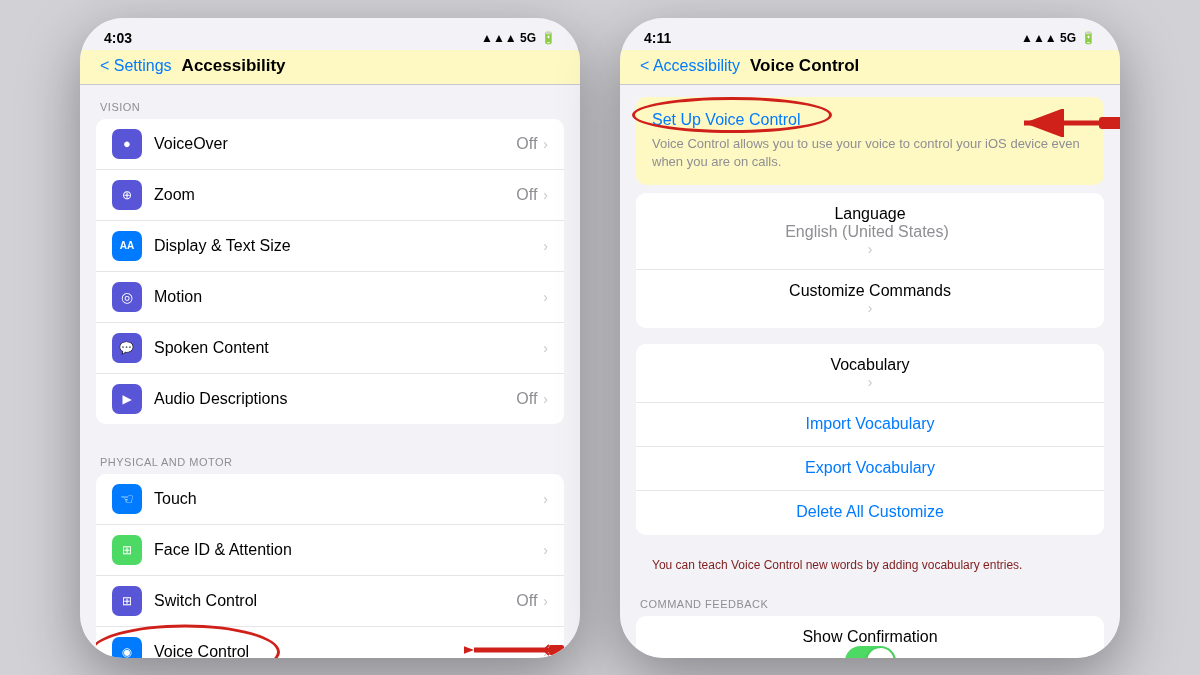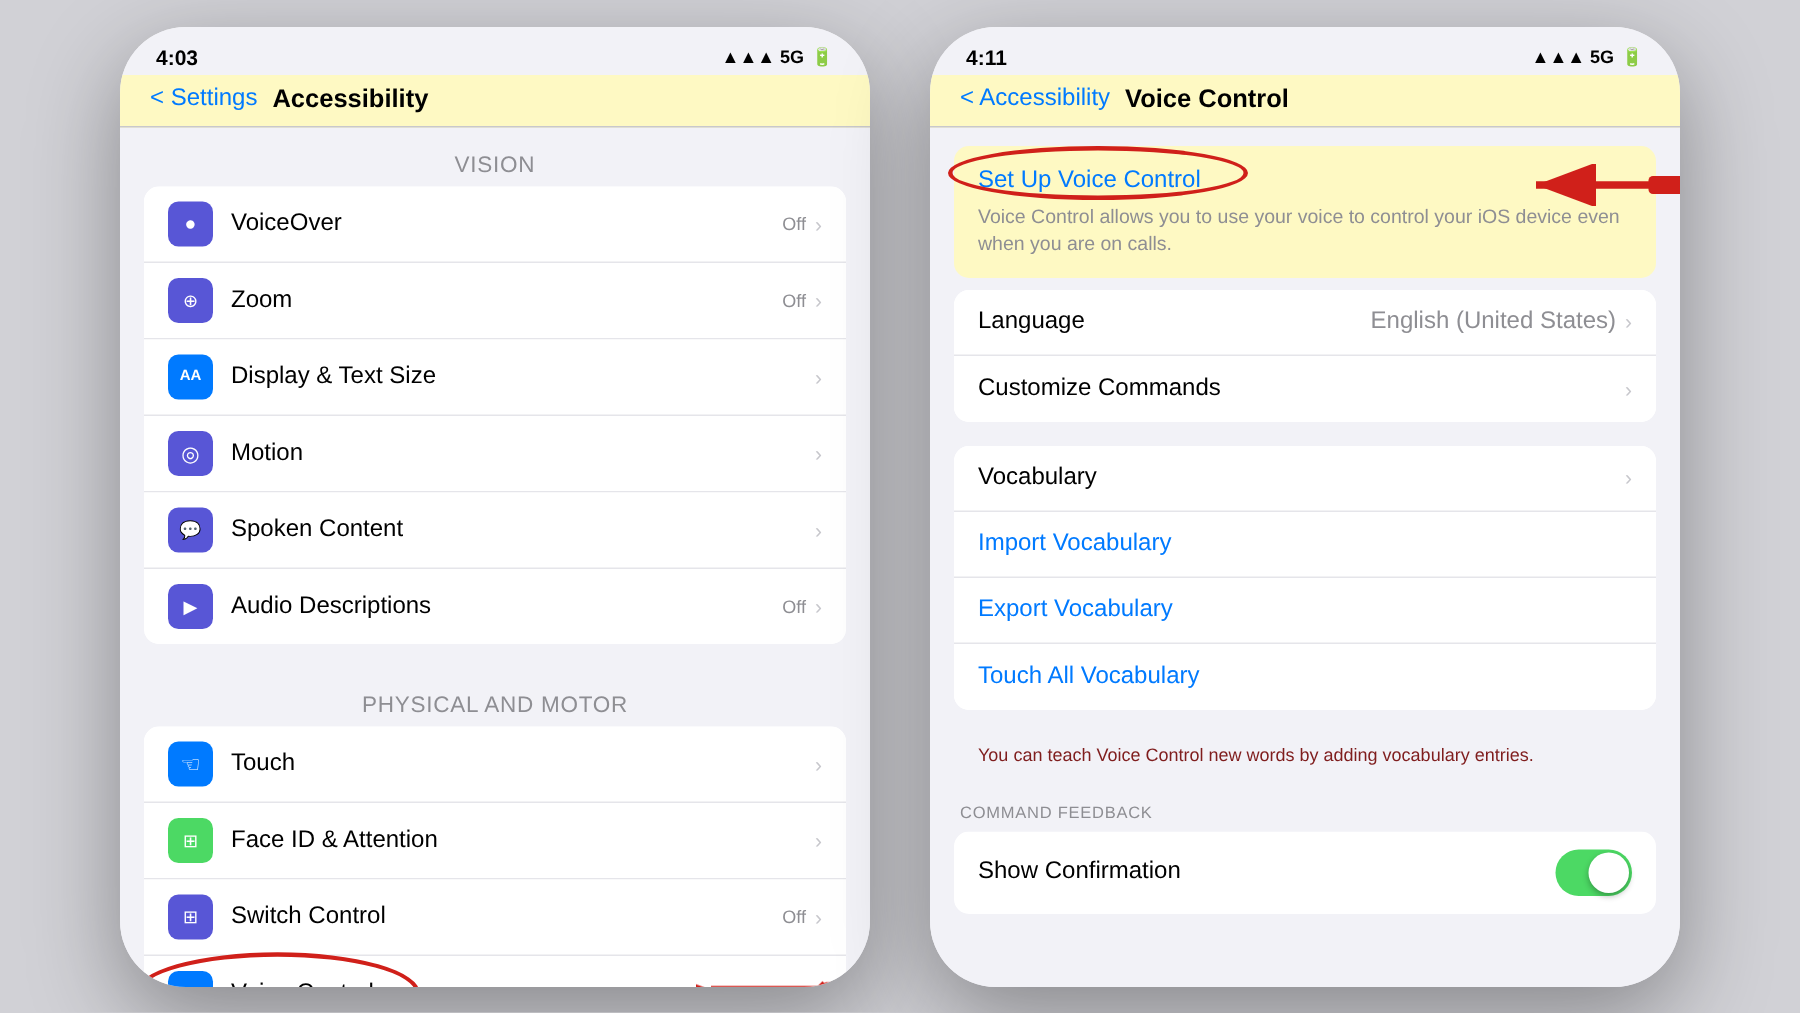--- a/index.html
+++ b/index.html
@@ -63,27 +63,26 @@
       margin-left: 10px;
     }
 
     .content {
       flex: 1;
       overflow-y: auto;
       background: #f2f2f7;
     }
 
     .section-header {
-      font-size: 15px;
+      font-size: 11px;
       font-weight: 500;
       color: #8e8e93;
       text-transform: uppercase;
       letter-spacing: 0.5px;
       padding: 16px 20px 6px;
-      text-align: center;
     }
 
     .list-group {
       background: #fff;
       margin: 0 16px 16px;
       border-radius: 10px;
       overflow: hidden;
     }
 
     .list-item {
@@ -112,21 +111,21 @@
       color: #fff;
     }
 
     .item-label {
       flex: 1;
       font-size: 16px;
       color: #000;
     }
 
     .item-value {
-      font-size: 12px;
+      font-size: 16px;
       color: #8e8e93;
       margin-right: 6px;
     }
 
     .chevron {
       color: #c7c7cc;
       font-size: 14px;
     }
 
     
@@ -149,20 +148,21 @@
       position: relative;
     }
 
     .settings-row {
       display: flex;
       align-items: center;
       padding: 12px 16px;
       border-bottom: 1px solid #e5e5ea;
       background: #fff;
       min-height: 44px;
+      flex-direction: column;
     }
 
     .settings-row:last-child { border-bottom: none; }
 
     .row-label { flex: 1; font-size: 16px; color: #000; }
     .row-value { font-size: 16px; color: #8e8e93; margin-right: 6px; }
     .row-link { font-size: 16px; color: #007aff; }
 
     .toggle {
       width: 51px;
@@ -392,21 +392,21 @@
           <span class="row-label">Vocabulary</span>
           <span class="chevron">›</span>
         </div>
         <div class="settings-row">
           <span class="row-link">Import Vocabulary</span>
         </div>
         <div class="settings-row">
           <span class="row-link">Export Vocabulary</span>
         </div>
         <div class="settings-row">
-          <span class="row-link" style="color:#007aff;">Touch All Vocabulary</span>
+          <span class="row-link" style="color:#007aff;">Delete All Customize</span>
         </div>
       </div>
 
       <div class="vocab-hint">You can teach Voice Control new words by adding vocabulary entries.</div>
 
       <div class="cmd-header">COMMAND FEEDBACK</div>
       <div class="list-group">
         <div class="settings-row">
           <span class="row-label">Show Confirmation</span>
           <div class="toggle toggle-on">

